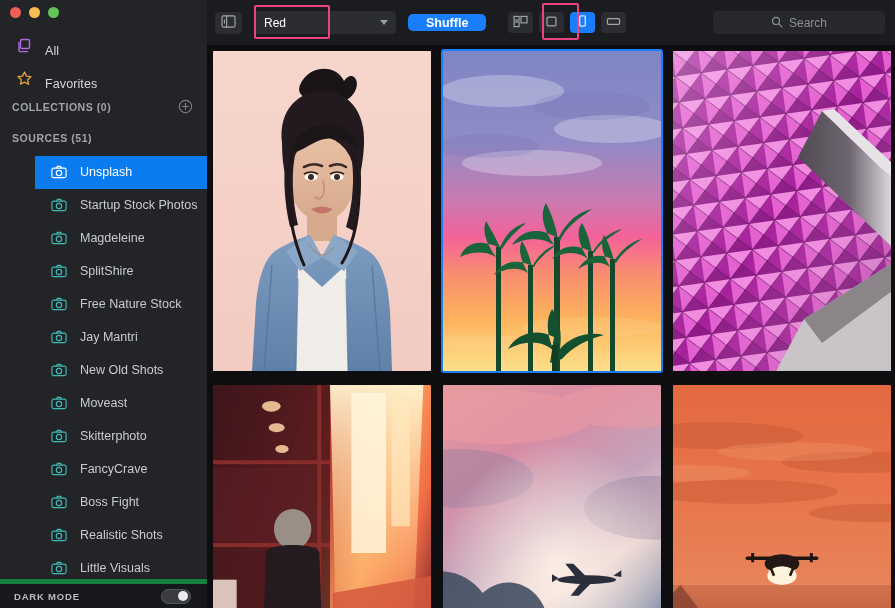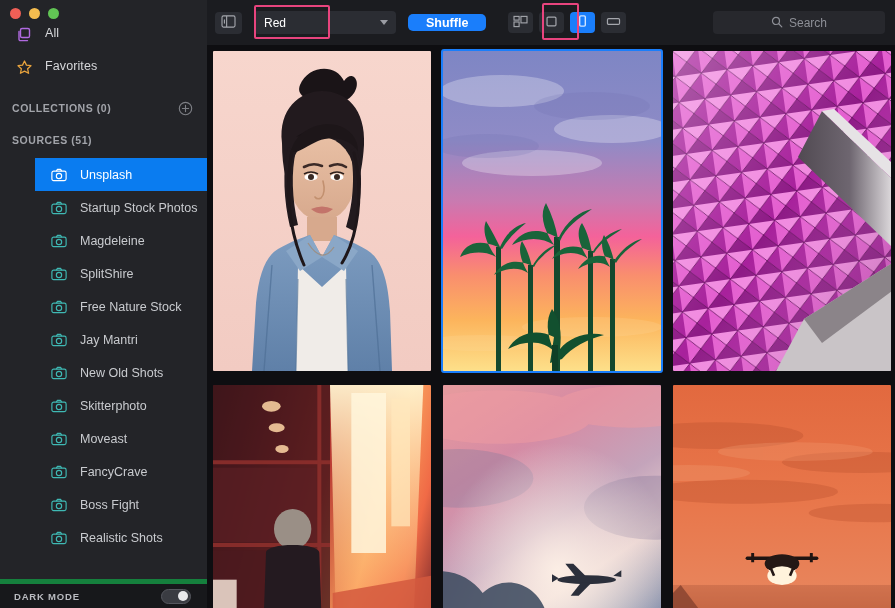--- a/index.html
+++ b/index.html
@@ -18,21 +18,21 @@
     display: flex; flex-direction: column;
     position: relative; flex: 0 0 207px;
   }
   #traffic { height: 26px; display: flex; align-items: center; padding: 0 0 0 10px; gap: 8px; }
   .light { width: 11px; height: 11px; border-radius: 50%; display: block; }
   .light.red { background: #ef5f56; }
   .light.yellow { background: #f5bd4f; }
   .light.green { background: #61c454; }
 
   .nav-row {
-    height: 33px; display: flex; align-items: flex-start;
+    height: 33px; display: flex; align-items: flex-end;
     padding-left: 16px; gap: 12px; cursor: default;
   }
   .nav-row .label { font-size: 12.5px; color: #d6d7da; letter-spacing: .1px; }
 
   .sec-head {
     height: 32px; display: flex; align-items: center;
     padding: 0 14px 0 12px; justify-content: space-between;
   }
   .sec-head .t {
     font-size: 10.5px; color: #a2a4aa; letter-spacing: .55px; font-weight: bold;
@@ -229,53 +229,61 @@
               <circle cx="9" cy="8.6" r="3" fill="none" stroke="#3fb9b4" stroke-width="1.3"></circle>
             </svg></span>
           <span class="label">New Old Shots</span>
         </div>
         <div class="src-row">
           <span class="cam"><svg width="16" height="14" viewBox="0 0 18 15">
               <rect x="1" y="3.2" width="16" height="10.6" rx="2" fill="none" stroke="#3fb9b4" stroke-width="1.3"></rect>
               <path d="M6 3.2 L7.2 1.2 H10.8 L12 3.2" fill="none" stroke="#3fb9b4" stroke-width="1.3" stroke-linejoin="round"></path>
               <circle cx="9" cy="8.6" r="3" fill="none" stroke="#3fb9b4" stroke-width="1.3"></circle>
             </svg></span>
+          <span class="label">Moveast</span>
+        </div>
+        <div class="src-row">
+          <span class="cam"><svg width="16" height="14" viewBox="0 0 18 15">
+              <rect x="1" y="3.2" width="16" height="10.6" rx="2" fill="none" stroke="#3fb9b4" stroke-width="1.3"></rect>
+              <path d="M6 3.2 L7.2 1.2 H10.8 L12 3.2" fill="none" stroke="#3fb9b4" stroke-width="1.3" stroke-linejoin="round"></path>
+              <circle cx="9" cy="8.6" r="3" fill="none" stroke="#3fb9b4" stroke-width="1.3"></circle>
+            </svg></span>
           <span class="label">Skitterphoto</span>
         </div>
         <div class="src-row">
           <span class="cam"><svg width="16" height="14" viewBox="0 0 18 15">
               <rect x="1" y="3.2" width="16" height="10.6" rx="2" fill="none" stroke="#3fb9b4" stroke-width="1.3"></rect>
               <path d="M6 3.2 L7.2 1.2 H10.8 L12 3.2" fill="none" stroke="#3fb9b4" stroke-width="1.3" stroke-linejoin="round"></path>
               <circle cx="9" cy="8.6" r="3" fill="none" stroke="#3fb9b4" stroke-width="1.3"></circle>
             </svg></span>
-          <span class="label">Moveast</span>
-        </div>
-        <div class="src-row">
-          <span class="cam"><svg width="16" height="14" viewBox="0 0 18 15">
-              <rect x="1" y="3.2" width="16" height="10.6" rx="2" fill="none" stroke="#3fb9b4" stroke-width="1.3"></rect>
-              <path d="M6 3.2 L7.2 1.2 H10.8 L12 3.2" fill="none" stroke="#3fb9b4" stroke-width="1.3" stroke-linejoin="round"></path>
-              <circle cx="9" cy="8.6" r="3" fill="none" stroke="#3fb9b4" stroke-width="1.3"></circle>
-            </svg></span>
           <span class="label">FancyCrave</span>
         </div>
         <div class="src-row">
           <span class="cam"><svg width="16" height="14" viewBox="0 0 18 15">
               <rect x="1" y="3.2" width="16" height="10.6" rx="2" fill="none" stroke="#3fb9b4" stroke-width="1.3"></rect>
               <path d="M6 3.2 L7.2 1.2 H10.8 L12 3.2" fill="none" stroke="#3fb9b4" stroke-width="1.3" stroke-linejoin="round"></path>
               <circle cx="9" cy="8.6" r="3" fill="none" stroke="#3fb9b4" stroke-width="1.3"></circle>
             </svg></span>
           <span class="label">Boss Fight</span>
         </div>
         <div class="src-row">
           <span class="cam"><svg width="16" height="14" viewBox="0 0 18 15">
               <rect x="1" y="3.2" width="16" height="10.6" rx="2" fill="none" stroke="#3fb9b4" stroke-width="1.3"></rect>
               <path d="M6 3.2 L7.2 1.2 H10.8 L12 3.2" fill="none" stroke="#3fb9b4" stroke-width="1.3" stroke-linejoin="round"></path>
               <circle cx="9" cy="8.6" r="3" fill="none" stroke="#3fb9b4" stroke-width="1.3"></circle>
             </svg></span>
           <span class="label">Realistic Shots</span>
+        </div>
+        <div class="src-row">
+          <span class="cam"><svg width="16" height="14" viewBox="0 0 18 15">
+              <rect x="1" y="3.2" width="16" height="10.6" rx="2" fill="none" stroke="#3fb9b4" stroke-width="1.3"></rect>
+              <path d="M6 3.2 L7.2 1.2 H10.8 L12 3.2" fill="none" stroke="#3fb9b4" stroke-width="1.3" stroke-linejoin="round"></path>
+              <circle cx="9" cy="8.6" r="3" fill="none" stroke="#3fb9b4" stroke-width="1.3"></circle>
+            </svg></span>
+          <span class="label">Little Visuals</span>
         </div>
       </div>
 
     <div id="darkmode">
       <span class="t">DARK MODE</span>
       <span class="switch">
         <span class="knob"></span>
       </span>
     </div>
   </div>

